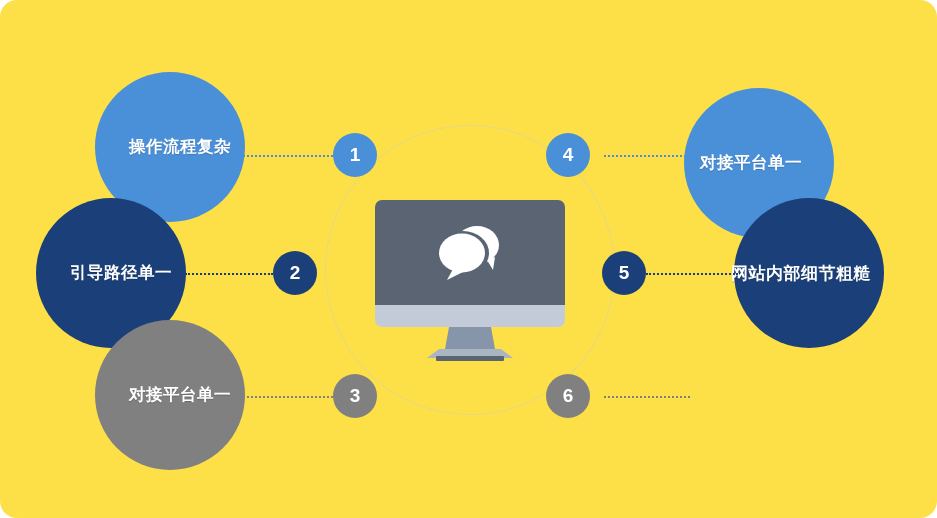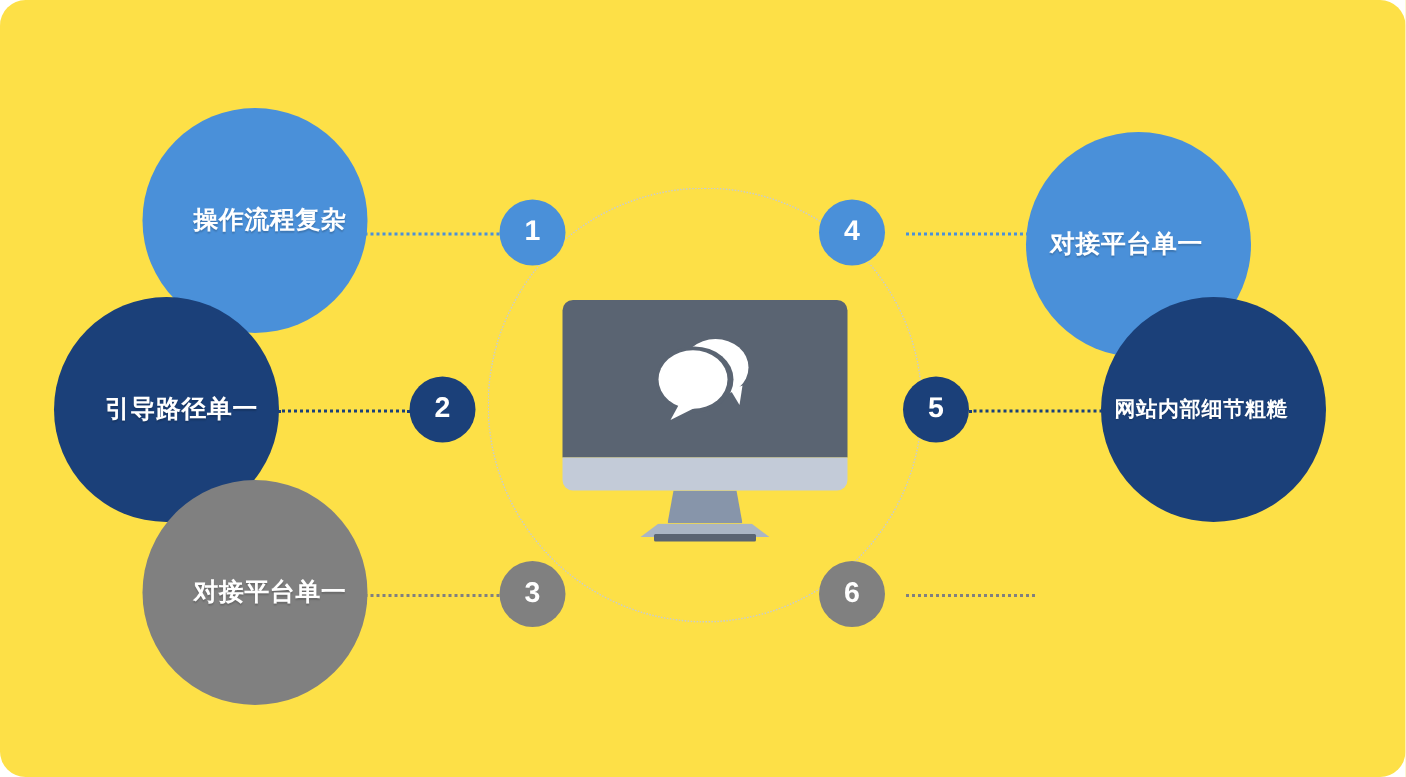--- a/index.html
+++ b/index.html
@@ -38,21 +38,21 @@
     white-space: nowrap;
     text-shadow: 0 1px 1px rgba(0,0,0,0.18);
   }
 
   
   .lc-left .label-text { transform: translateX(10px); }
   
   .lc-right .label-text { transform: translateX(-8px); }
 
   
-  .label-circle.wide .label-text { font-size: 14px; }
+  .label-circle.wide .label-text { font-size: 17px; }
 
   
   #ring {
     position: absolute;
     left: 325px;
     top: 125px;
     width: 290px;
     height: 290px;
     border-radius: 50%;
     border: 1.5px dotted #c6cbd2;

